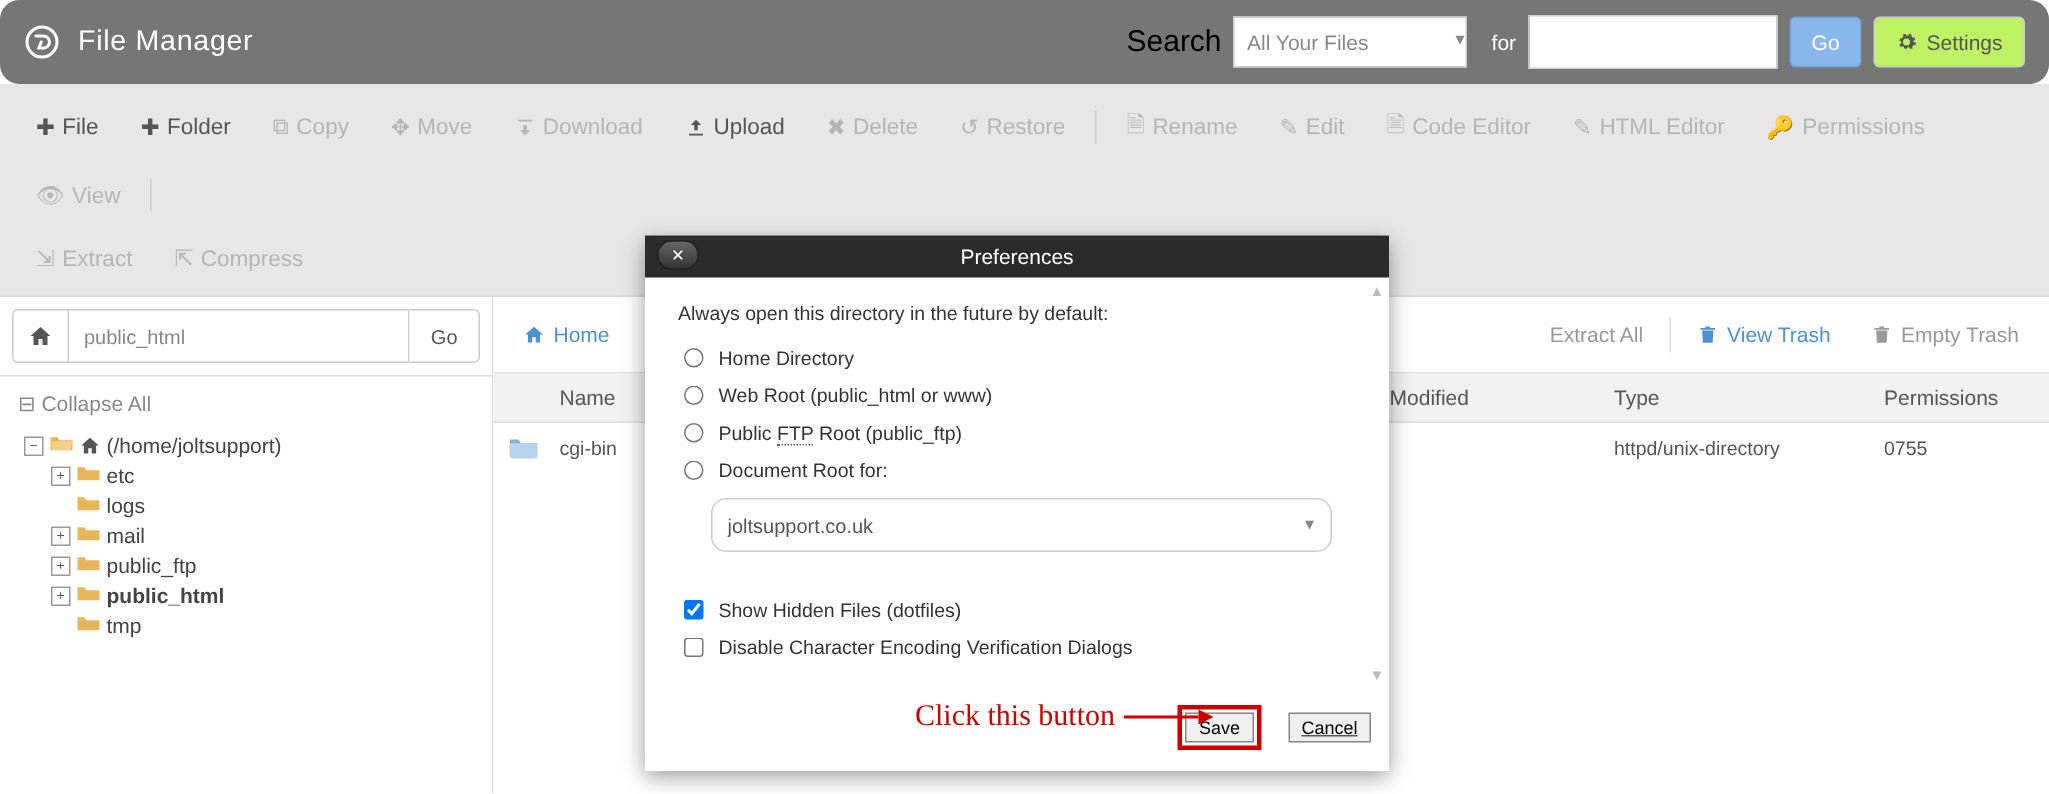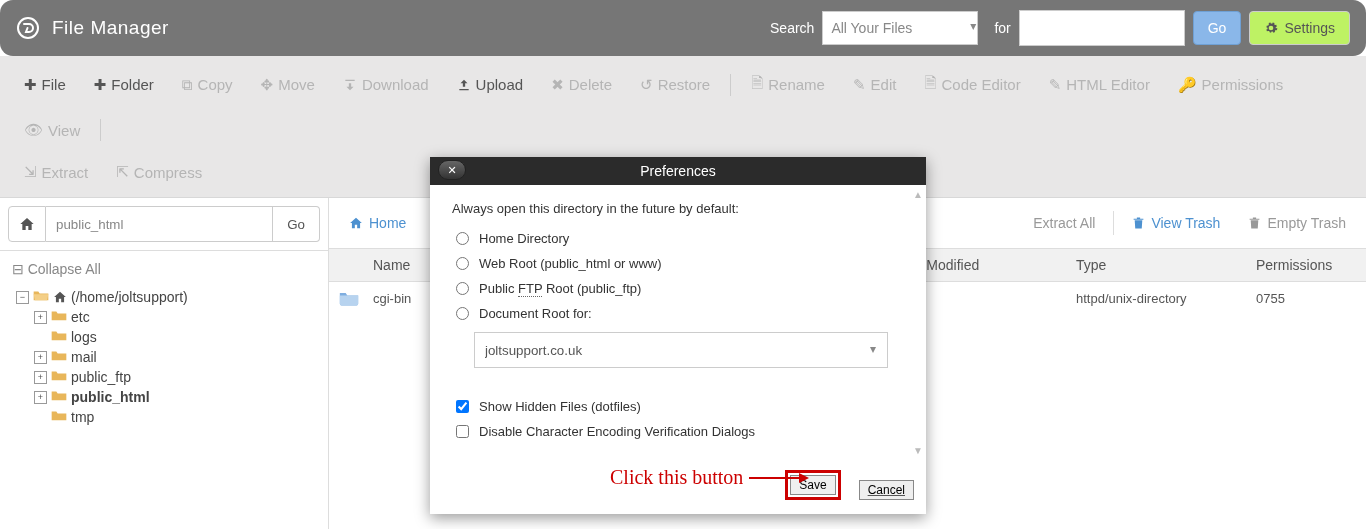--- a/index.html
+++ b/index.html
@@ -28,22 +28,22 @@
   height: 24px;
   margin-right: 12px;
 }
 .app-title {
   font-size: 19px;
   font-weight: 400;
   letter-spacing: 0.5px;
 }
 .header-spacer { flex: 1; }
 .search-label {
-  color: #ffffff;
-  font-size: 14px;
+  color: #000000;
+  font-size: 20px;
   margin-right: 8px;
 }
 .search-select {
   width: 156px;
   height: 34px;
   border: 1px solid #ccc;
   background: #fff;
   color: #888;
   padding: 0 8px;
   font-size: 14px;
@@ -313,40 +313,40 @@
   align-items: center;
   gap: 10px;
   padding: 5px 0 5px 4px;
 }
 .radio-row input, .check-row input { margin: 0; }
 .doc-select {
   margin: 6px 0 0 22px;
   width: 414px;
   height: 36px;
   border: 1px solid #ccc;
-  border-radius: 0;
+  border-radius: 10px;
   padding: 0 10px;
   color: #555;
   appearance: none;
   background: #fff;
 }
 .doc-select-wrap { position: relative; display: inline-block; }
 .doc-select-wrap::after {
   content: "▾";
   position: absolute;
   right: 12px;
   top: 16px;
   color: #888;
   font-size: 12px;
   pointer-events: none;
 }
 .modal-footer {
   padding: 10px 12px 14px;
   display: flex;
-  align-items: flex-end;
+  align-items: center;
   justify-content: flex-end;
   position: relative;
   text-decoration: underline;
 }
 .annot {
   color: #c00;
   font-family: serif;
   font-size: 20px;
   position: absolute;
   left: 180px;

